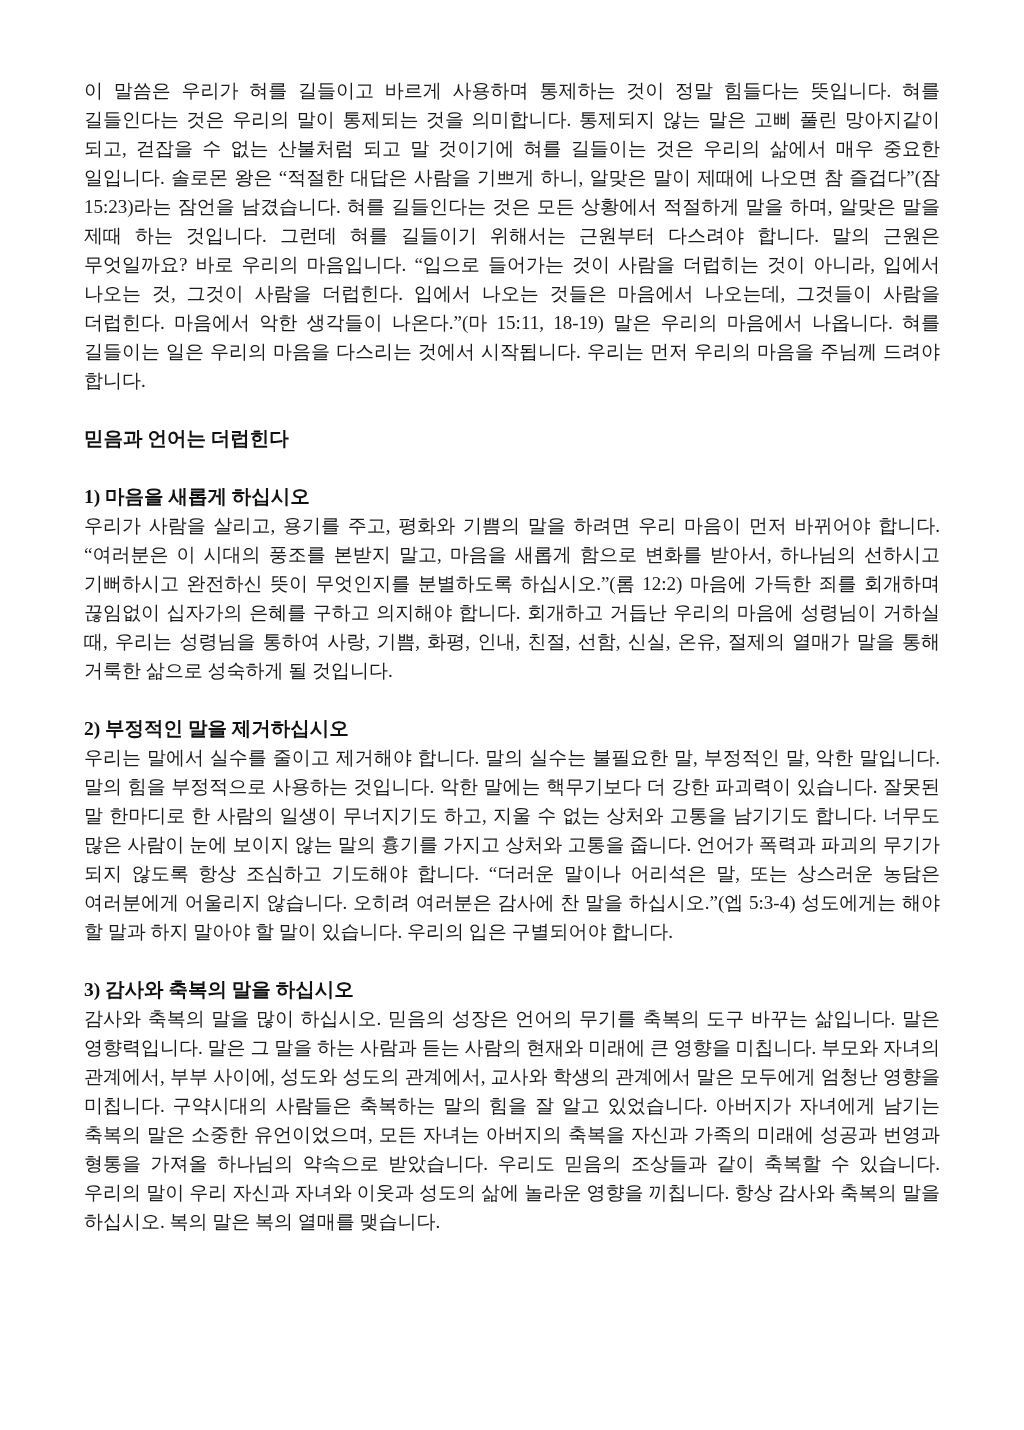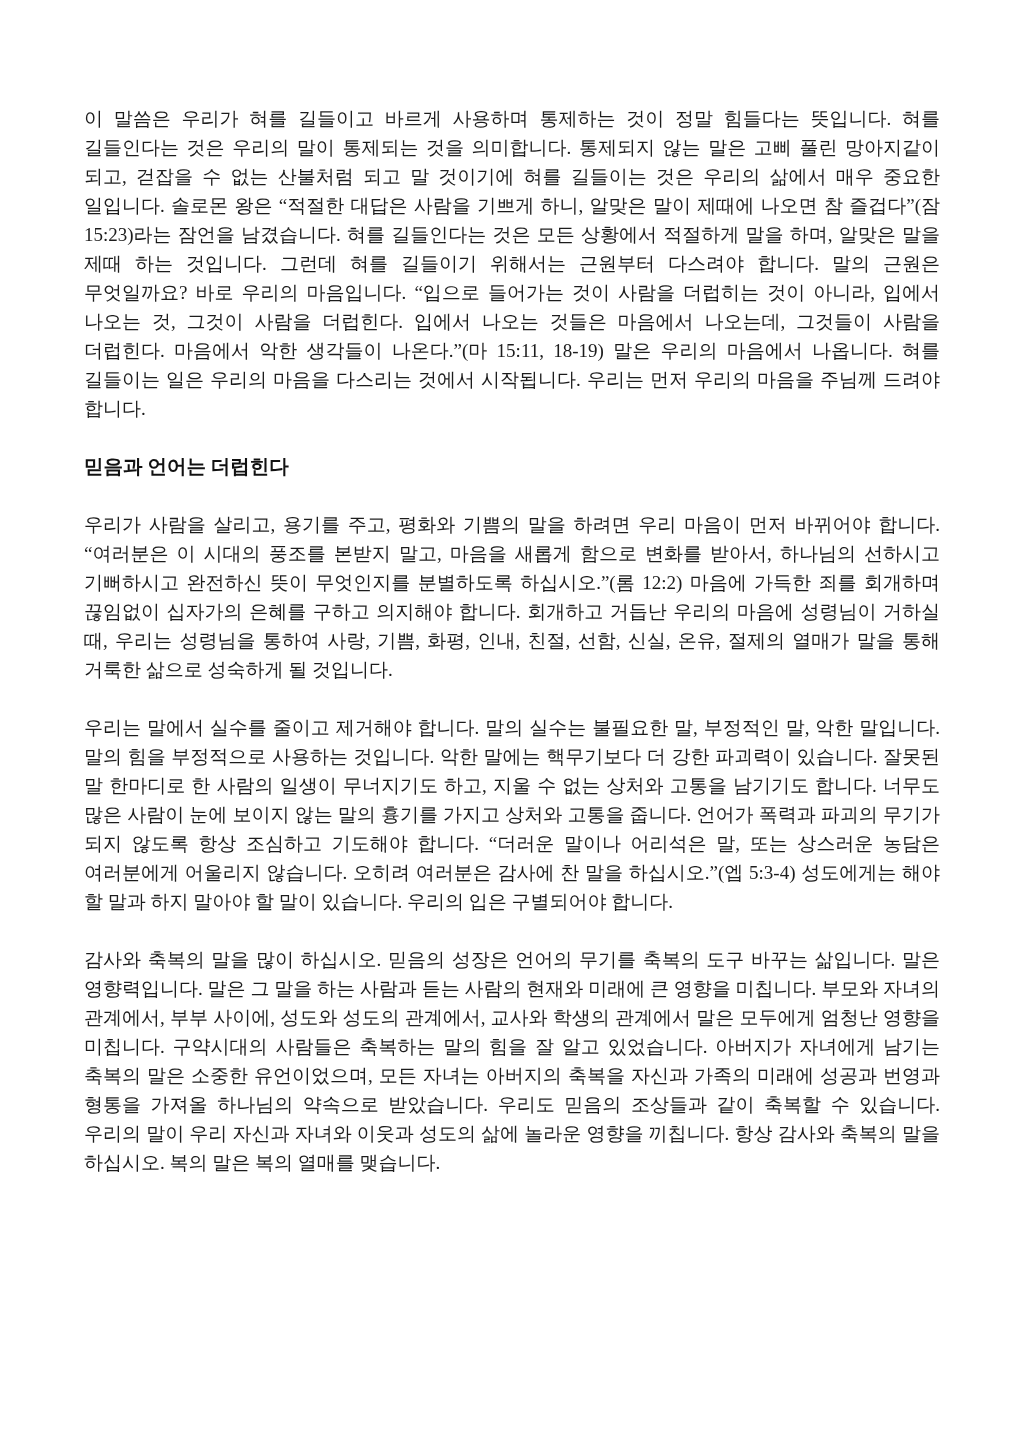--- a/index.html
+++ b/index.html
@@ -14,21 +14,20 @@
     font-family: "Liberation Serif", "DejaVu Serif", serif;
   }
   .page {
     position: relative;
     box-sizing: border-box;
     width: 1024px;
     height: 1340px;
     padding: 76px 84px 0 84px;
     background: #ffffff;
     overflow: hidden;
-    margin-top: 28px;
   }
   .para {
     margin: 0;
     font-size: 19px;
     line-height: 29px;
     text-align: justify;
     text-justify: inter-word;
     word-break: keep-all;
     overflow-wrap: break-word;
   }
@@ -62,26 +61,29 @@
 
 <div class="page">
 
   <p class="para">이 말씀은 우리가 혀를 길들이고 바르게 사용하며 통제하는 것이 정말 힘들다는 뜻입니다. 혀를 길들인다는 것은 우리의 말이 통제되는 것을 의미합니다. 통제되지 않는 말은 고삐 풀린 망아지같이 되고, 걷잡을 수 없는 산불처럼 되고 말 것이기에 혀를 길들이는 것은 우리의 삶에서 매우 중요한 일입니다. 솔로몬 왕은 “적절한 대답은 사람을 기쁘게 하니, 알맞은 말이 제때에 나오면 참 즐겁다”(잠 15:23)라는 잠언을 남겼습니다. 혀를 길들인다는 것은 모든 상황에서 적절하게 말을 하며, 알맞은 말을 제때 하는 것입니다. 그런데 혀를 길들이기 위해서는 근원부터 다스려야 합니다. 말의 근원은 무엇일까요? 바로 우리의 마음입니다. “입으로 들어가는 것이 사람을 더럽히는 것이 아니라, 입에서 나오는 것, 그것이 사람을 더럽힌다. 입에서 나오는 것들은 마음에서 나오는데, 그것들이 사람을 더럽힌다. 마음에서 악한 생각들이 나온다.”(마 15:11, 18-19) 말은 우리의 마음에서 나옵니다. 혀를 길들이는 일은 우리의 마음을 다스리는 것에서 시작됩니다. 우리는 먼저 우리의 마음을 주님께 드려야 합니다.</p>
 
   <section class="section gap-after-heading">
     <h2 class="heading">믿음과 언어는 더럽힌다</h2>
   </section>
 
   <section class="section">
+    <h2 class="heading">1) 마음을 새롭게 하십시오</h2>
     <p class="para">우리가 사람을 살리고, 용기를 주고, 평화와 기쁨의 말을 하려면 우리 마음이 먼저 바뀌어야 합니다. “여러분은 이 시대의 풍조를 본받지 말고, 마음을 새롭게 함으로 변화를 받아서, 하나님의 선하시고 기뻐하시고 완전하신 뜻이 무엇인지를 분별하도록 하십시오.”(롬 12:2) 마음에 가득한 죄를 회개하며 끊임없이 십자가의 은혜를 구하고 의지해야 합니다. 회개하고 거듭난 우리의 마음에 성령님이 거하실 때, 우리는 성령님을 통하여 사랑, 기쁨, 화평, 인내, 친절, 선함, 신실, 온유, 절제의 열매가 말을 통해 거룩한 삶으로 성숙하게 될 것입니다.</p>
   </section>
 
   <section class="section">
+    <h2 class="heading">2) 부정적인 말을 제거하십시오</h2>
     <p class="para">우리는 말에서 실수를 줄이고 제거해야 합니다. 말의 실수는 불필요한 말, 부정적인 말, 악한 말입니다. 말의 힘을 부정적으로 사용하는 것입니다. 악한 말에는 핵무기보다 더 강한 파괴력이 있습니다. 잘못된 말 한마디로 한 사람의 일생이 무너지기도 하고, 지울 수 없는 상처와 고통을 남기기도 합니다. 너무도 많은 사람이 눈에 보이지 않는 말의 흉기를 가지고 상처와 고통을 줍니다. 언어가 폭력과 파괴의 무기가 되지 않도록 항상 조심하고 기도해야 합니다. “더러운 말이나 어리석은 말, 또는 상스러운 농담은 여러분에게 어울리지 않습니다. 오히려 여러분은 감사에 찬 말을 하십시오.”(엡 5:3-4) 성도에게는 해야 할 말과 하지 말아야 할 말이 있습니다. 우리의 입은 구별되어야 합니다.</p>
   </section>
 
   <section class="section">
+    <h2 class="heading">3) 감사와 축복의 말을 하십시오</h2>
     <p class="para">감사와 축복의 말을 많이 하십시오. 믿음의 성장은 언어의 무기를 축복의 도구 바꾸는 삶입니다. 말은 영향력입니다. 말은 그 말을 하는 사람과 듣는 사람의 현재와 미래에 큰 영향을 미칩니다. 부모와 자녀의 관계에서, 부부 사이에, 성도와 성도의 관계에서, 교사와 학생의 관계에서 말은 모두에게 엄청난 영향을 미칩니다. 구약시대의 사람들은 축복하는 말의 힘을 잘 알고 있었습니다. 아버지가 자녀에게 남기는 축복의 말은 소중한 유언이었으며, 모든 자녀는 아버지의 축복을 자신과 가족의 미래에 성공과 번영과 형통을 가져올 하나님의 약속으로 받았습니다. 우리도 믿음의 조상들과 같이 축복할 수 있습니다. 우리의 말이 우리 자신과 자녀와 이웃과 성도의 삶에 놀라운 영향을 끼칩니다. 항상 감사와 축복의 말을 하십시오. 복의 말은 복의 열매를 맺습니다.</p>
   </section>
 
   <div class="footer">- 2 -</div>
 
 </div>
 
 </body></html>

